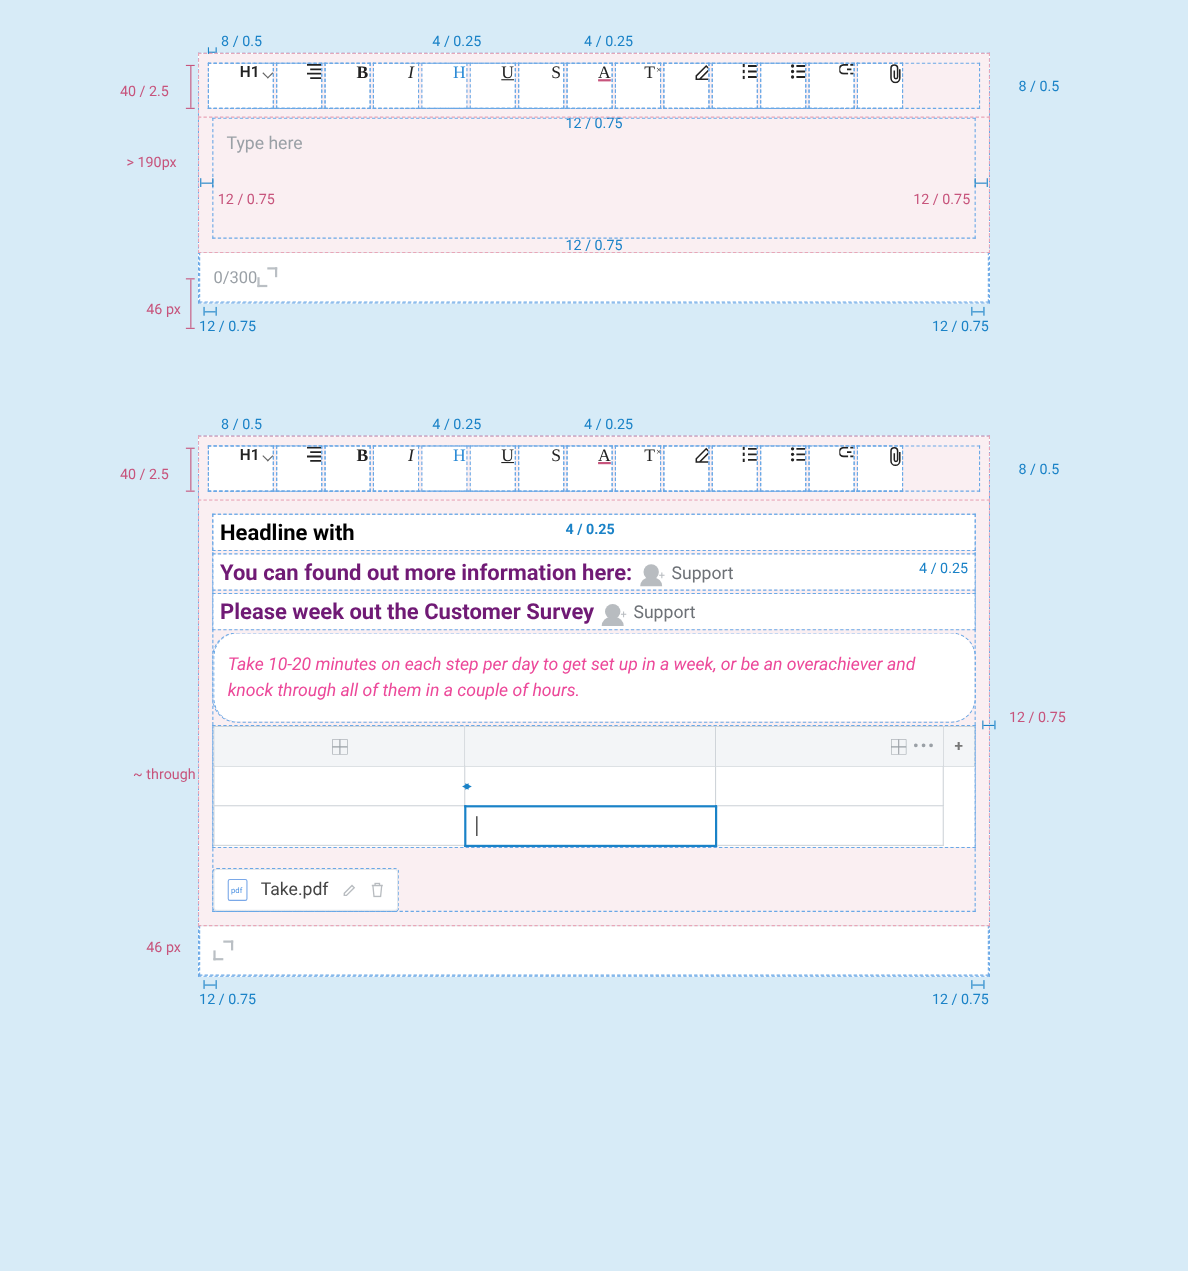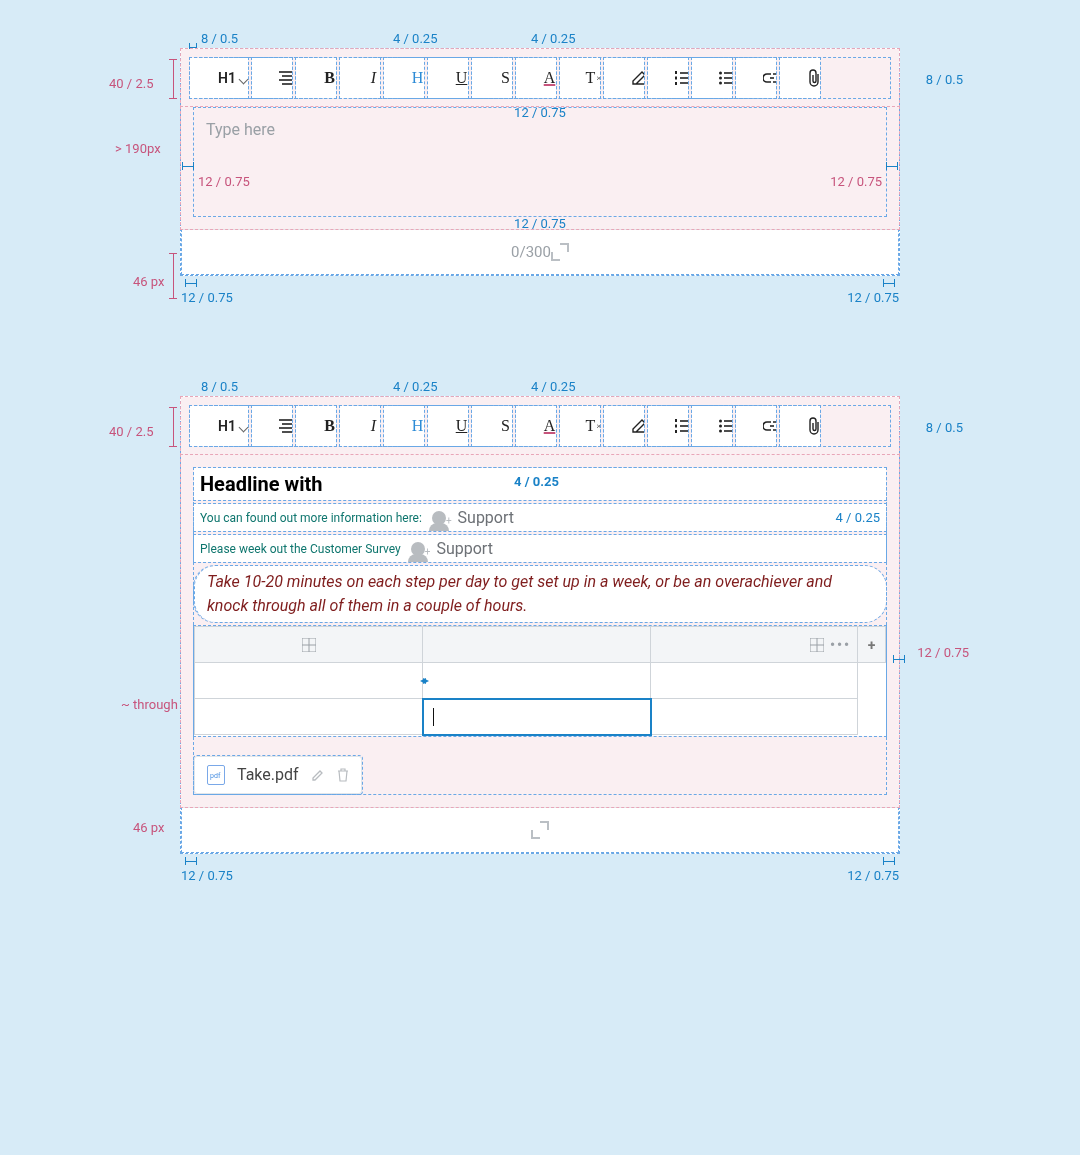--- a/index.html
+++ b/index.html
@@ -11,53 +11,53 @@
 .red { color:#c7547c; font-size:13px; position:absolute; white-space:nowrap; }
 .blue-note { color:#1a82c7; font-size:13px; position:absolute; white-space:nowrap; }
 
 .outline-blue { border: 1px dashed #6aa8e6; }
 .outline-red  { outline: 1px dashed #e8a6b8; background: #faeff2; }
 
 
 .toolbar-wrap { padding: 8px; position: relative; }
 .toolbar { display:flex; gap:4px; padding:0; }
 .group { display:flex; gap:4px; align-items:stretch; outline:1px dashed #6aa8e6; }
-.btn { width:40px; height:40px; background:#fff; display:flex; align-items:center; justify-content:center; font-family:Georgia, 'Times New Roman', serif; font-size:16px; color:#222; cursor:pointer; outline:1px dashed #6aa8e6;padding-left:27px; }
+.btn { width:40px; height:40px; background:#fff; display:flex; justify-content:center; font-family:Georgia, 'Times New Roman', serif; font-size:16px; color:#222; cursor:pointer; outline:1px dashed #6aa8e6;padding-left:27px; }
 .btn.wide { width:58px; gap:4px; font-family:inherit; font-weight:600; font-size:14px; }
 .btn .chev::after { content:""; display:inline-block; width:6px; height:6px; border:1px solid #666; border-top:none; border-left:none; transform:rotate(45deg); margin-top:-3px; }
 
 
 .body-pad { padding:0 12px 12px 12px; position:relative; }
 .body-area { min-height:110px; padding:12px; position:relative; }
 .body-area .ph { color:#9aa0a6; font-size:16px; }
 
-.footer { height:46px; display:flex; align-items:center; justify-content:center; padding:0 12px; border-top:1px solid #e2e6ea; }
+.footer { height:46px; display:flex; align-items:center; justify-content:flex-start; padding:0 12px; border-top:1px solid #e2e6ea; }
 .counter { color:#9aa0a6; font-size:15px; }
 .expander { width:18px; height:18px; position:relative; }
 .expander::before, .expander::after { content:""; position:absolute; width:7px; height:7px; border:2px solid #babfc4; }
 .expander::before { top:0; right:0; border-left:none; border-bottom:none; }
 .expander::after  { bottom:0; left:0; border-right:none; border-top:none; }
 
 
 .tickH { position:absolute; height:8px; border-left:1px solid #1a82c7; border-right:1px solid #1a82c7; }
 .tickH::after { content:""; position:absolute; top:50%; left:0; right:0; border-top:1px solid #1a82c7; }
 .tickV-r { position:absolute; width:8px; border-top:1px solid #c7547c; border-bottom:1px solid #c7547c; }
 .tickV-r::after { content:""; position:absolute; left:50%; top:0; bottom:0; border-left:1px solid #c7547c; }
 .tickT { position:absolute; width:12px; border-top:1px solid #1a82c7; }
 .tickT::after { content:""; position:absolute; left:50%; top:0; height:6px; border-left:1px solid #1a82c7; }
 .row-outline { outline:1px dashed #6aa8e6; background:#fff; }
 .headline { font-weight:700; font-size:20px; padding:4px 6px; }
 .para { font-size:16px; line-height:1.45; padding:4px 6px; color:#222; }
 .linkrow { display:flex; align-items:center; gap:10px; padding:4px 6px; }
-.linkrow .txt { font-size:12px; color:#0f766e; }
+.linkrow .txt { font-size:20px; color:#701a75;font-weight:bold; }
 .linkrow .supp { display:flex; align-items:center; gap:6px; font-size:16px; color:#6d7176; }
 .linkrow .supp .person { width:14px; height:14px; border-radius:50%; background:#b8bcc0; position:relative; }
 .linkrow .supp .person::after { content:""; position:absolute; width:20px; height:8px; background:#b8bcc0; border-radius:8px 8px 0 0; left:-3px; top:12px; }
 .linkrow .supp .plus { font-size:10px; color:#b8bcc0; margin-left:-6px; margin-top:6px; }
-.quote { font-style:italic; font-size:16px; line-height:1.5; color:#7f1d1d; border-left:1px dashed #6aa8e6; padding:4px 12px; margin-top:4px;border-radius:21px; }
+.quote { font-style:italic; font-size:16px; line-height:1.5; color:#ec4899; border-left:1px dashed #6aa8e6; padding:16px 12px; margin-top:4px;border-radius:21px; }
 .tablewrap { margin-top:8px; }
 table.spec { width:100%; border-collapse:collapse; font-size:14px; }
 table.spec td, table.spec th { border:1px solid #cfd4d9; height:36px; position:relative; }
 table.spec th { background:#f3f5f7; }
 .th-tool { position:absolute; right:6px; top:50%; transform:translateY(-50%); display:flex; gap:6px; align-items:center; color:#9aa0a6; }
 .plus-btn { width:24px; text-align:center; color:#777; border-left:1px solid #cfd4d9; }
 .handle { position:absolute; left:0; top:50%; transform:translate(-50%,-50%); color:#1a82c7; font-size:12px; letter-spacing:-3px; }
 .cell-active { border:2px solid #1a82c7 !important; }
 .cursor-bar { display:inline-block; width:1px; height:18px; background:#111; margin-left:8px; vertical-align:middle; }
 

